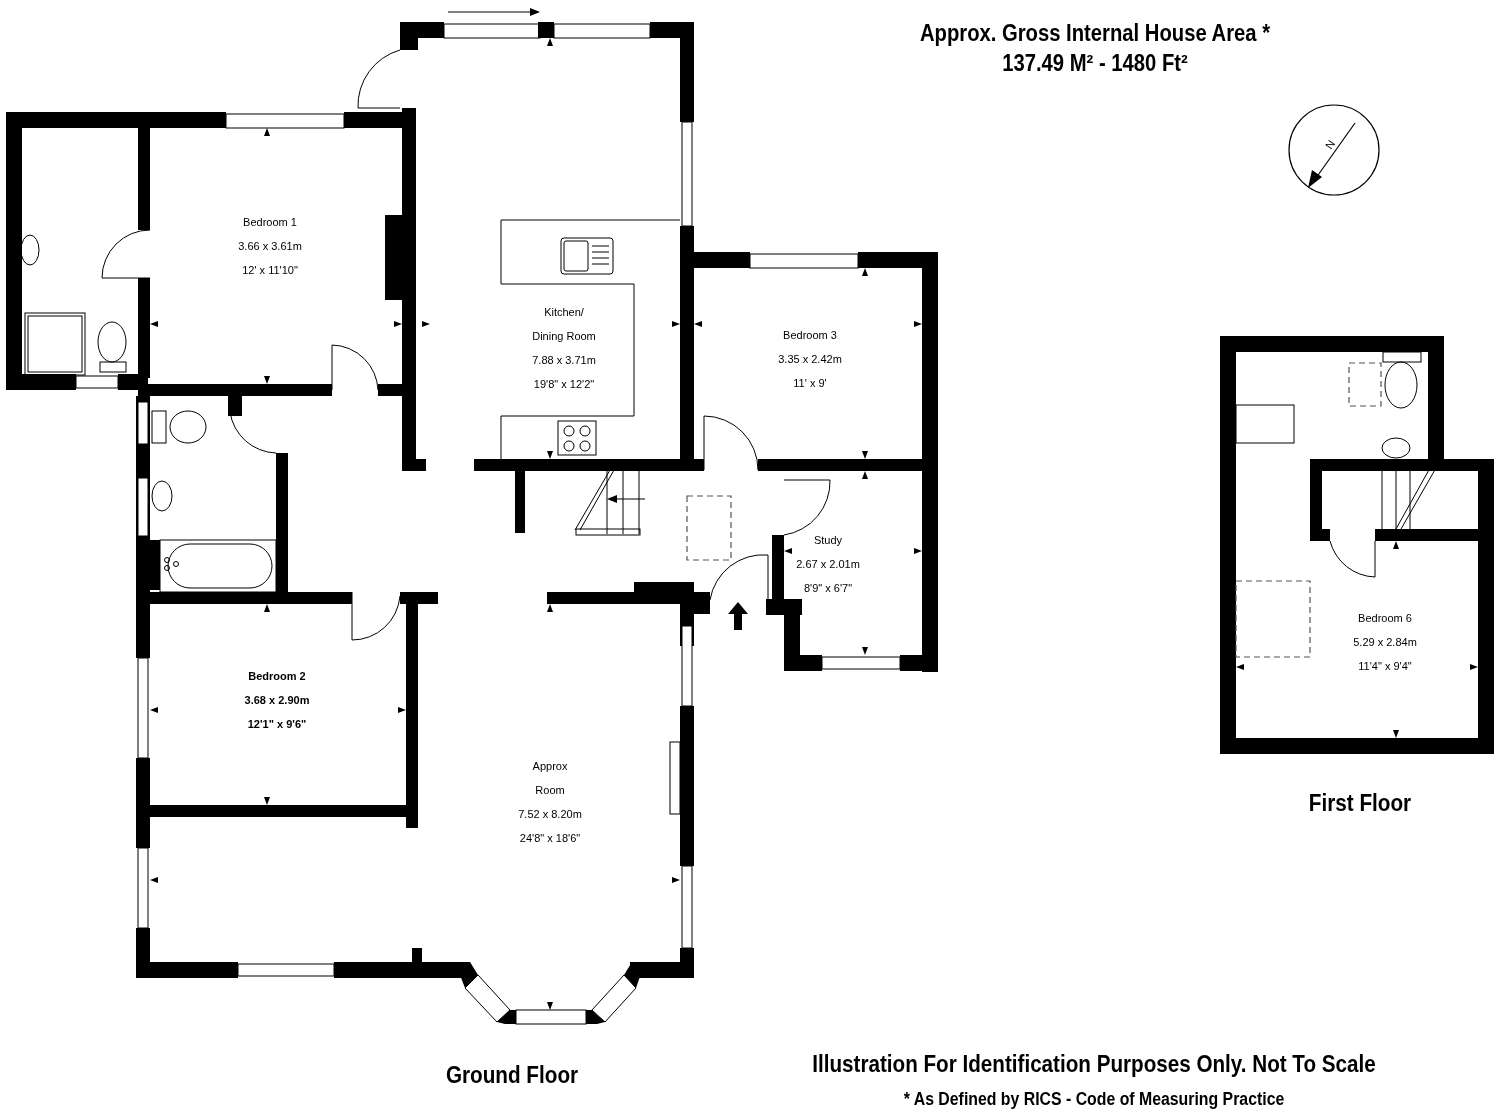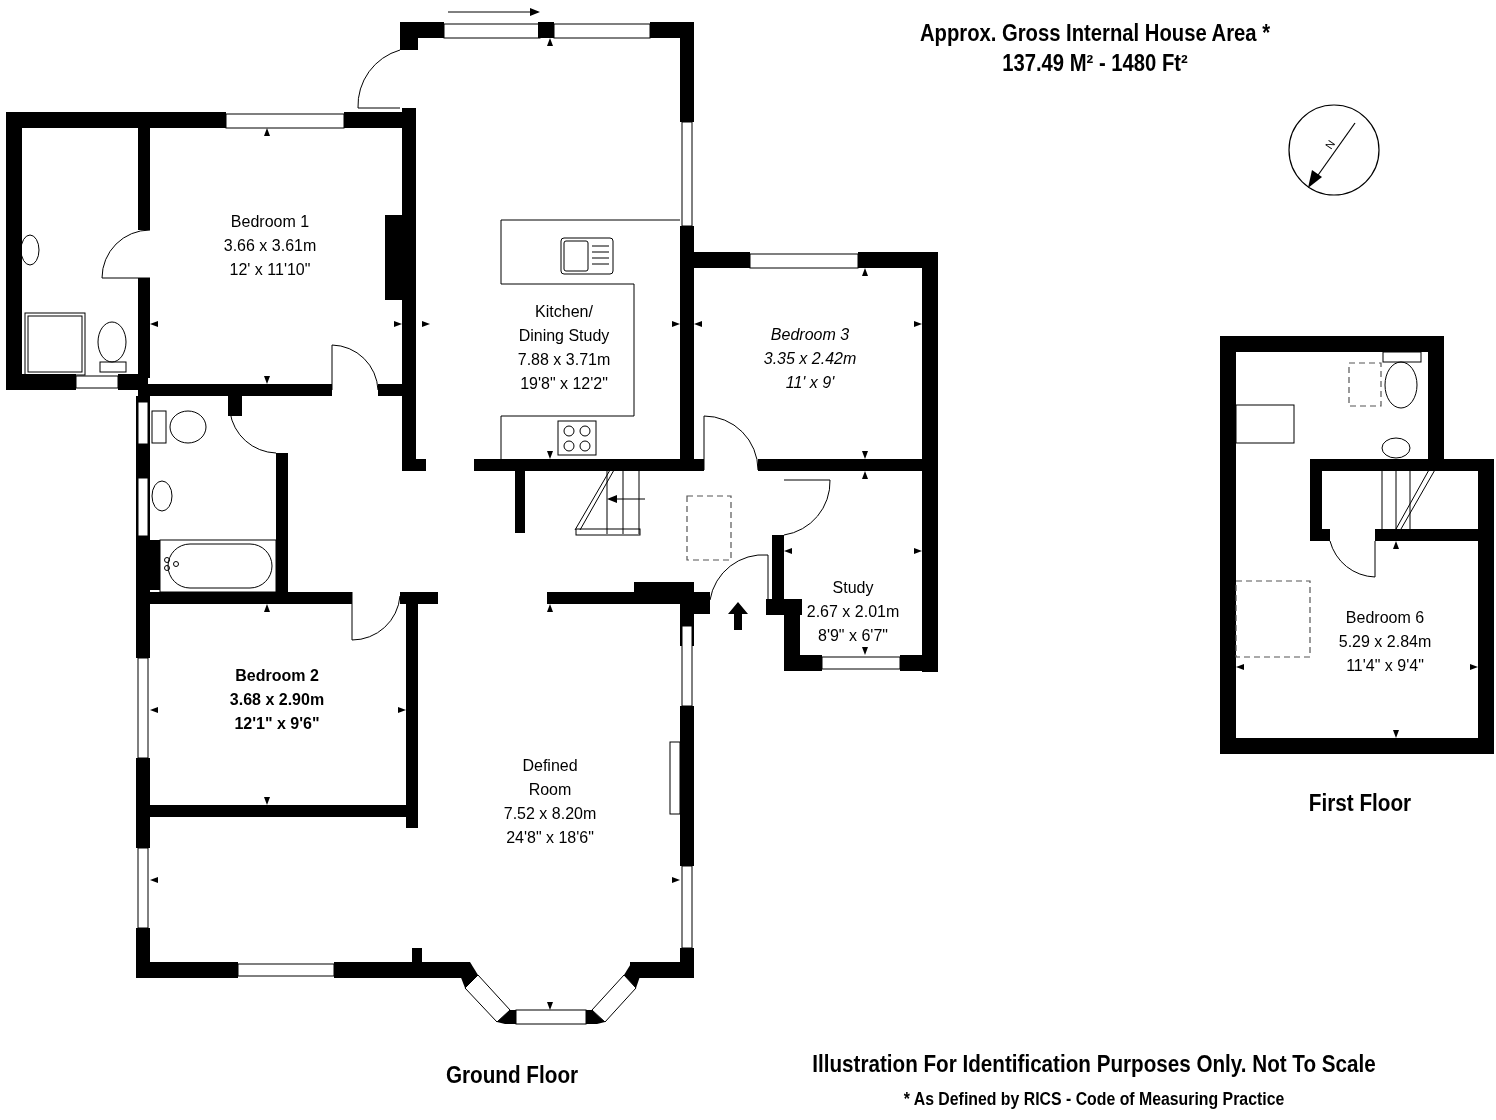--- a/index.html
+++ b/index.html
@@ -1,20 +1,20 @@
 <!DOCTYPE html>
 <html><head>
   <meta charset="utf-8">
   <style>
     html, body { margin: 0; padding: 0; background: #ffffff; }
     body { width: 1496px; height: 1120px; position: relative; overflow: hidden; font-family: "Liberation Sans", sans-serif; color: #000; }
     .plan { position: absolute; left: 0; top: 0; width: 1496px; height: 1120px; }
     .txt { position: absolute; text-align: center; white-space: nowrap; }
     .hdr { font-family: "Liberation Sans", sans-serif; font-weight: bold; font-size: 23px; line-height: 28px; transform: scaleX(0.88); transform-origin: center; }
-    .room { font-family: "Liberation Sans", sans-serif; font-size: 16px; line-height: 24px; }
+    .room { font-family: "Liberation Sans", sans-serif; font-size: 11px; line-height: 24px; }
     .floor-label { font-weight: bold; font-size: 23px; transform: scaleX(0.9); }
     .disclaimer { font-weight: bold; font-size: 24px; transform: scaleX(0.86); transform-origin: center; }
     .footnote { font-weight: bold; font-size: 18px; transform: scaleX(0.88); transform-origin: center; }
     .wall { fill: #000; }
     .win { fill: #fff; stroke: #000; stroke-width: 1; }
     .thin { fill: none; stroke: #000; stroke-width: 1; }
     .dash { fill: none; stroke: #555; stroke-width: 1.2; stroke-dasharray: 6 4; }
   </style>
 </head>
 <body>
@@ -237,41 +237,41 @@
 <div class="txt hdr" style="left:870px; top:19px; width:450px;">Approx. Gross Internal House Area *</div>
 <div class="txt hdr" style="left:870px; top:49px; width:450px;">137.49 M²  -  1480 Ft²</div>
 
 <div class="txt room" style="left:190px; top:210px; width:160px;">
   <div>Bedroom 1</div>
   <div>3.66 x 3.61m</div>
   <div>12' x 11'10"</div>
 </div>
 <div class="txt room" style="left:484px; top:300px; width:160px;">
   <div>Kitchen/</div>
-  <div>Dining Study</div>
+  <div>Dining Room</div>
   <div>7.88 x 3.71m</div>
   <div>19'8" x 12'2"</div>
 </div>
-<div class="txt room" style="left:730px; top:323px; width:160px;font-style:italic;">
+<div class="txt room" style="left:730px; top:323px; width:160px;">
   <div>Bedroom 3</div>
   <div>3.35 x 2.42m</div>
   <div>11' x 9'</div>
 </div>
-<div class="txt room" style="left:773px; top:528px; width:160px;margin-top:48px;">
+<div class="txt room" style="left:748px; top:528px; width:160px;">
   <div>Study</div>
   <div>2.67 x 2.01m</div>
   <div>8'9" x 6'7"</div>
 </div>
 <div class="txt room" style="left:197px; top:664px; width:160px;font-weight:bold;">
   <div>Bedroom 2</div>
   <div>3.68 x 2.90m</div>
   <div>12'1" x 9'6"</div>
 </div>
 <div class="txt room" style="left:470px; top:754px; width:160px;">
-  <div>Defined</div>
+  <div>Approx</div>
   <div>Room</div>
   <div>7.52 x 8.20m</div>
   <div>24'8" x 18'6"</div>
 </div>
 
 <div class="txt room" style="left:1305px; top:606px; width:160px;">
   <div>Bedroom 6</div>
   <div>5.29 x 2.84m</div>
   <div>11'4" x 9'4"</div>
 </div>

